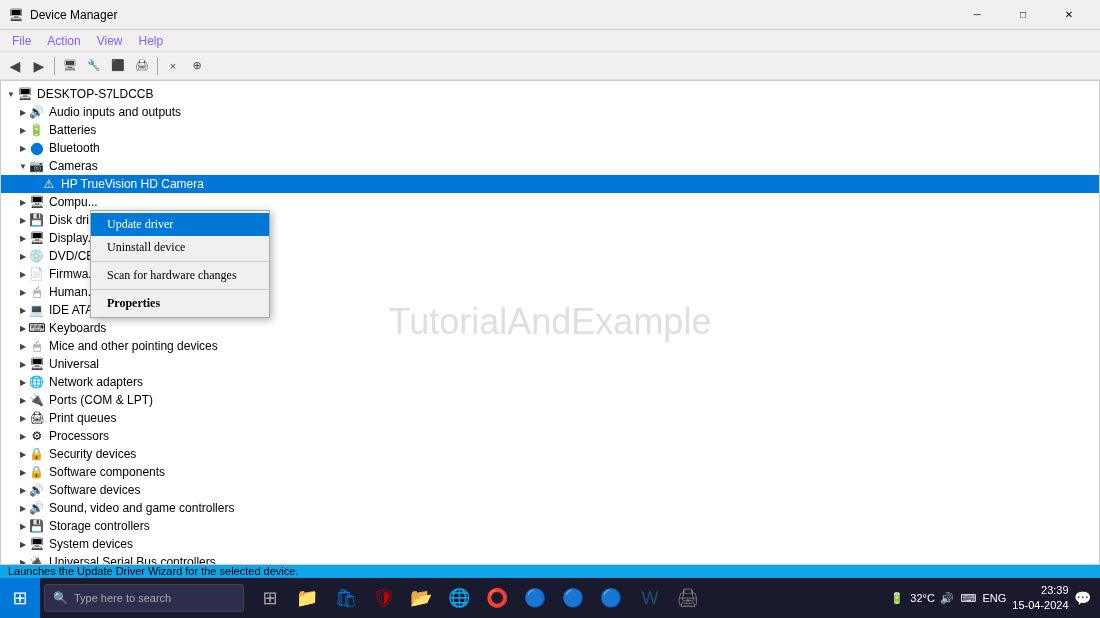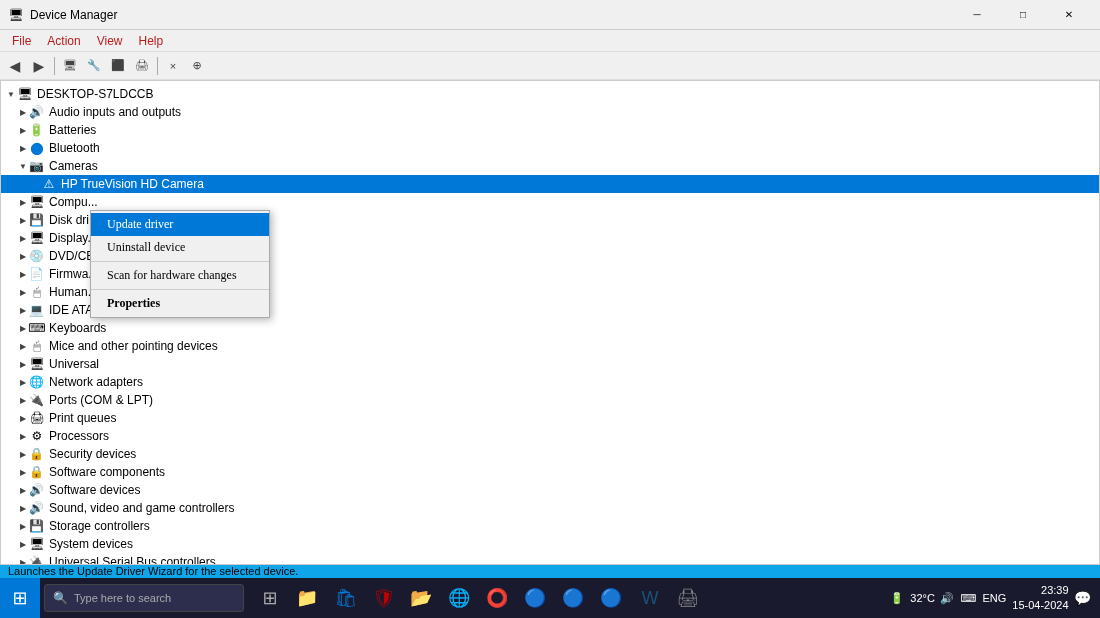--- a/index.html
+++ b/index.html
@@ -59,21 +59,21 @@
       height: 22px;
       display: flex;
       align-items: center;
       padding: 0 4px;
       border-bottom: 1px solid #ddd;
     }
     .menu-item {
       padding: 2px 8px;
       cursor: pointer;
       font-size: 12px;
-      color: #b91c1c;
+      color: #8b5cf6;
       height: 22px;
       display: flex;
       align-items: center;
     }
 
     
     .toolbar {
       background: #f0f0f0;
       height: 28px;
       display: flex;
@@ -487,20 +487,21 @@
       </div>
 
       <div class="tree-item indent-1">
         <span class="tree-chevron">▶</span>
         <span class="tree-icon">🔌</span>
         <span class="tree-label">Universal Serial Bus controllers</span>
       </div>
 
     </div>
 
+    <div class="watermark">TutorialAndExample</div>
 
     <div class="context-menu">
       <div class="context-menu-item highlighted">Update driver</div>
       <div class="context-menu-item">Uninstall device</div>
       <div class="context-menu-separator"></div>
       <div class="context-menu-item">Scan for hardware changes</div>
       <div class="context-menu-separator"></div>
       <div class="context-menu-item bold">Properties</div>
     </div>
   </div>

